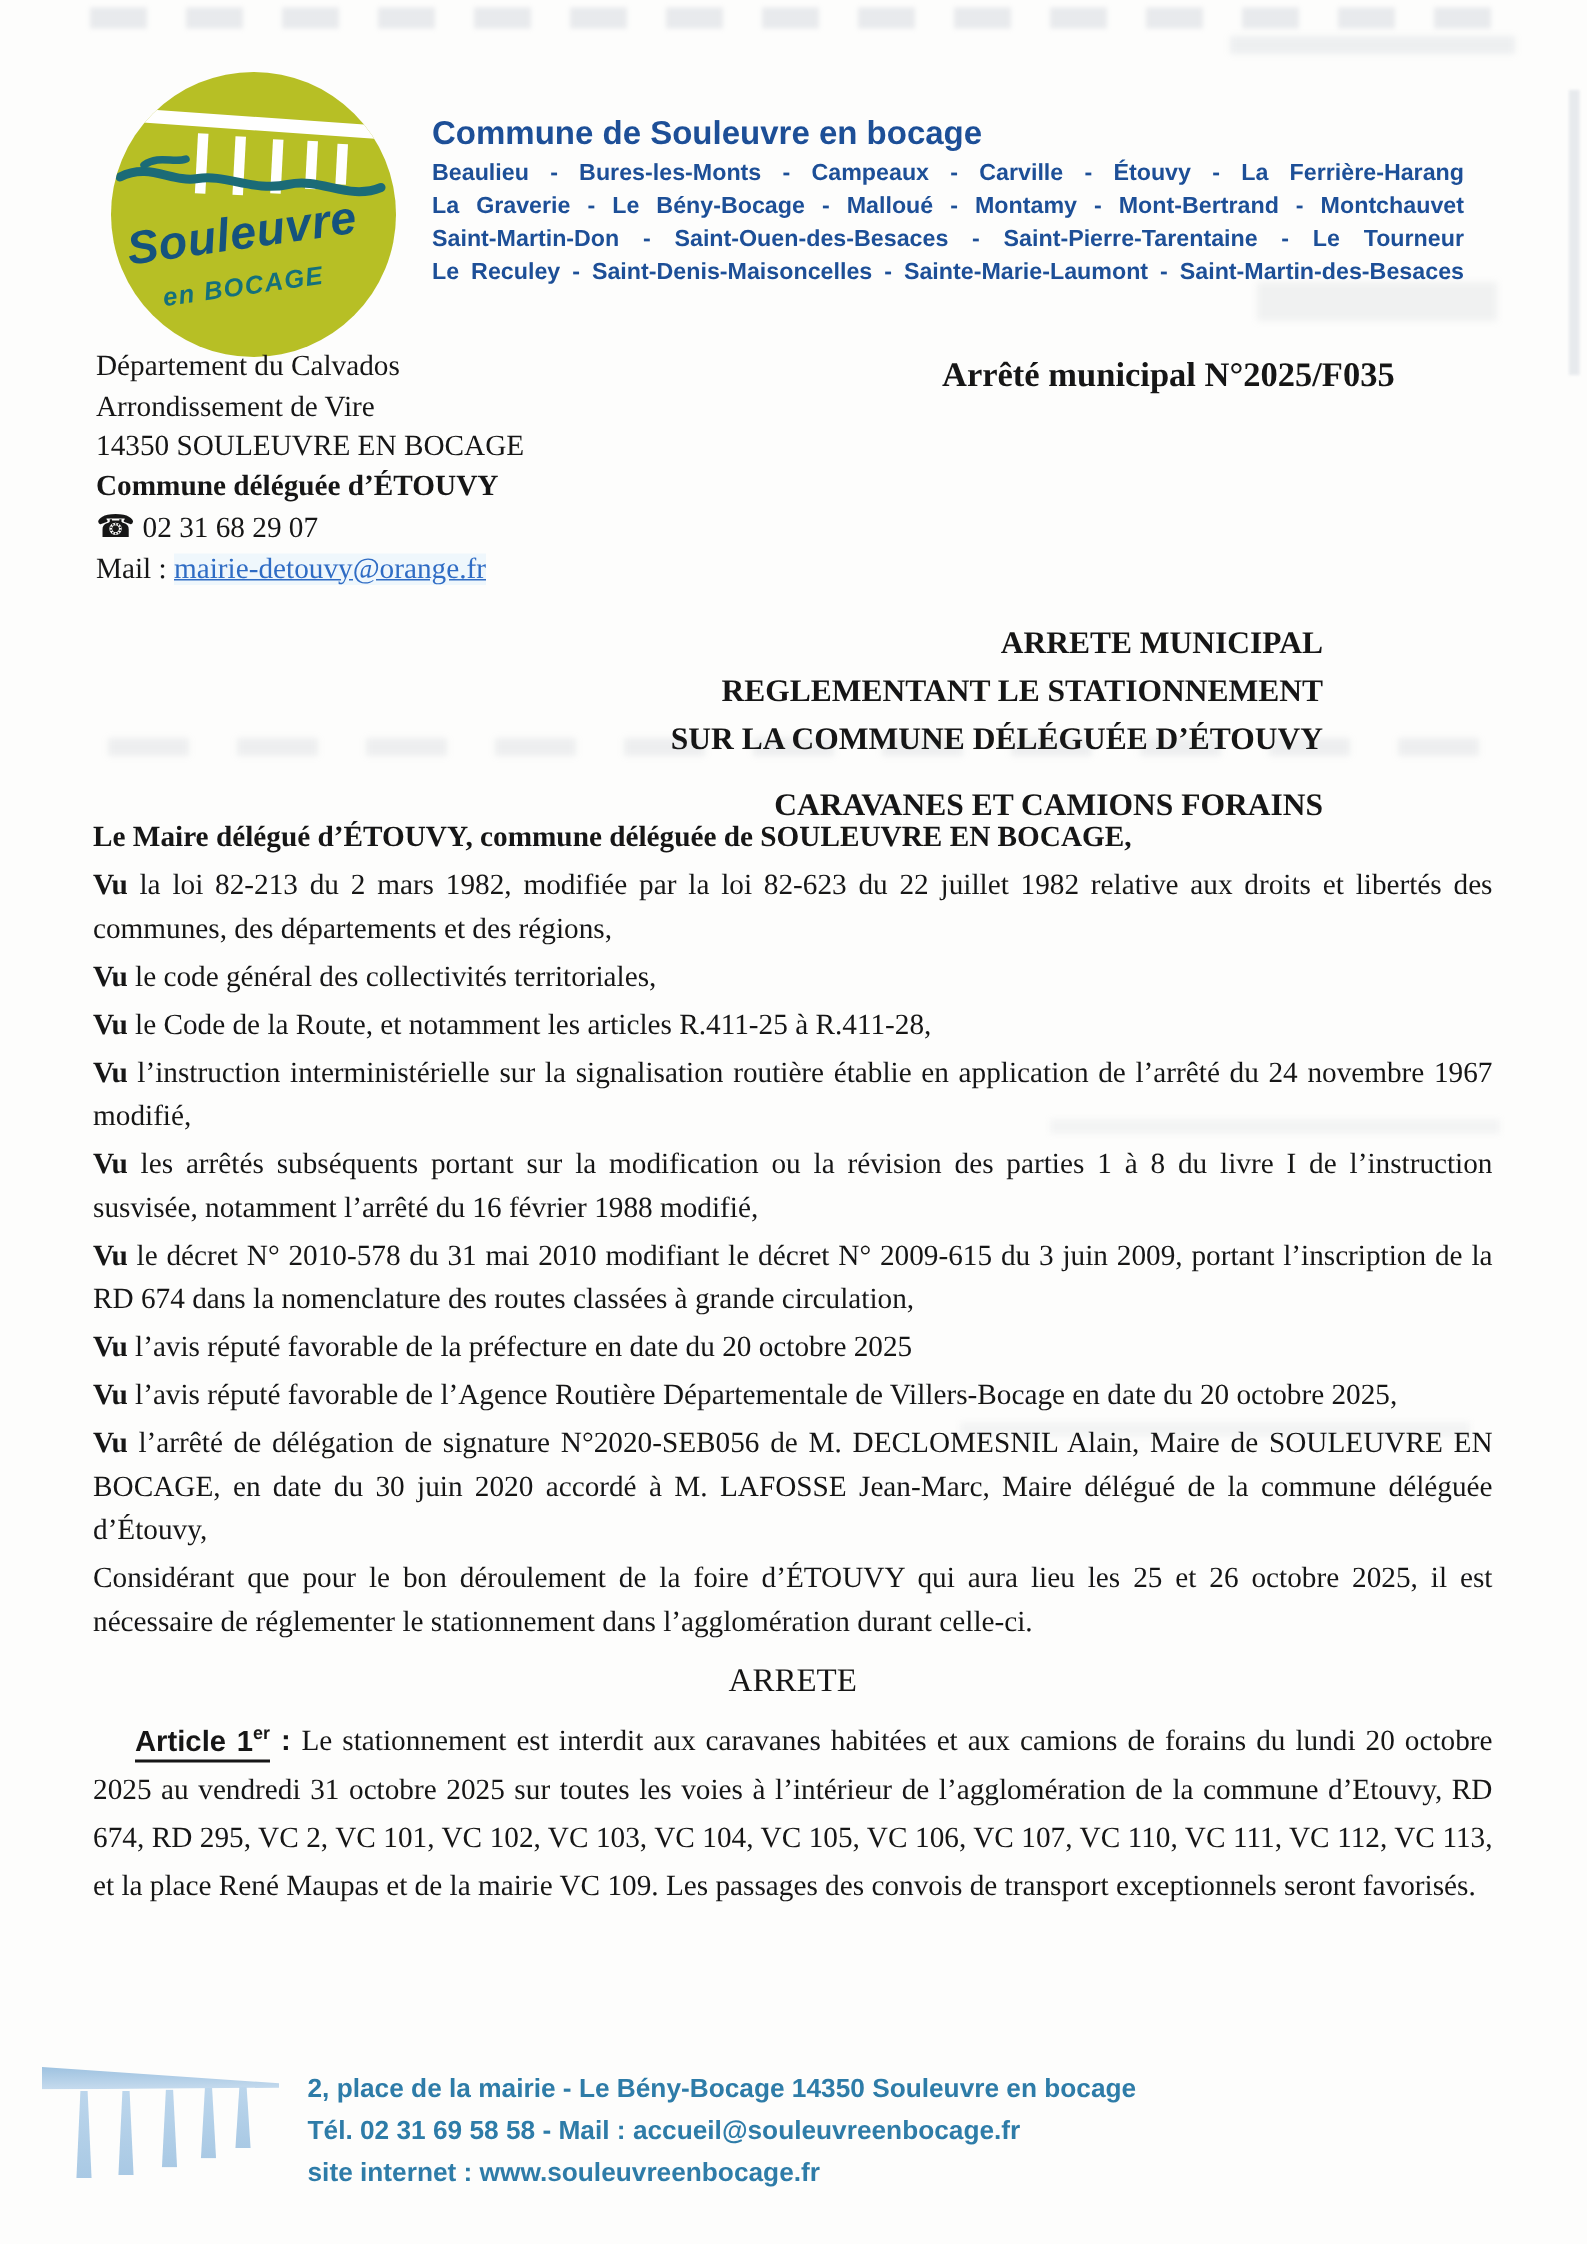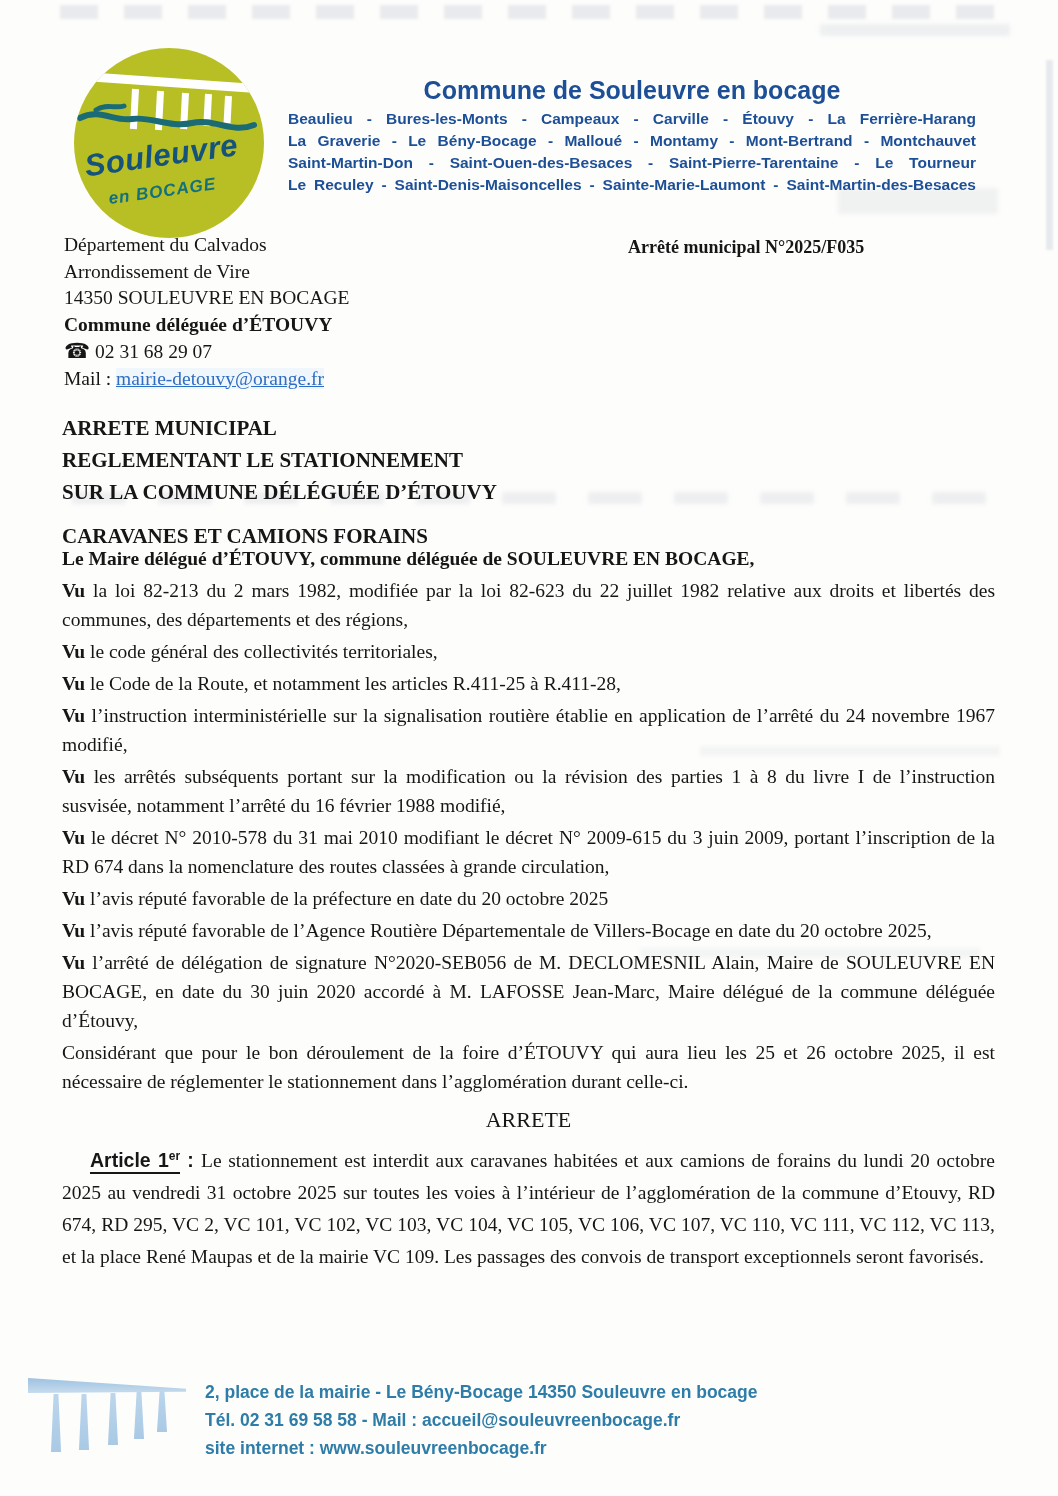--- a/index.html
+++ b/index.html
@@ -36,35 +36,35 @@
   .logo-name{position:absolute;left:10px;top:88px;width:180px;
     font-family:"Liberation Sans",sans-serif;font-weight:bold;font-style:italic;
     font-size:31px;color:#15537d;transform:rotate(-8deg);letter-spacing:.5px;}
   .logo-subname{position:absolute;left:34px;top:130px;width:160px;
     font-family:"Liberation Sans",sans-serif;font-weight:bold;font-style:italic;
     font-size:17px;color:#14707c;transform:rotate(-8deg);letter-spacing:1px;}
 
   
   .commune-header{position:absolute;left:288px;top:76px;width:688px;
     font-family:"Liberation Sans",sans-serif;color:#1d4f97;}
-  .commune-title{font-size:25px;font-weight:bold;text-align:center;margin-bottom:3px;}
+  .commune-title{font-size:22px;font-weight:bold;text-align:left;margin-bottom:3px;}
   .commune-line{font-size:15.5px;font-weight:bold;line-height:22px;
     text-align:justify;text-align-last:justify;}
 
   
   .meta-block{position:absolute;left:64px;top:232px;font-size:19.5px;line-height:26.5px;}
   .meta-line{white-space:nowrap;}
   .bold{font-weight:bold;}
   .phone-icon{font-size:21px;}
   .email-link{color:#2f6cc4;text-decoration:underline;text-decoration-color:#2f6cc4;
     background:rgba(120,200,255,.10);cursor:pointer;}
-  .arrete-number{position:absolute;left:628px;top:237px;font-size:18px;font-weight:bold;white-space:nowrap;}
+  .arrete-number{position:absolute;left:628px;top:237px;font-size:23px;font-weight:bold;white-space:nowrap;}
 
   
-  .title-block{position:absolute;left:62px;top:412px;width:820px;text-align:left;
+  .title-block{position:absolute;left:62px;top:412px;width:820px;text-align:right;
     font-weight:bold;font-size:21px;line-height:32px;}
   .doc-subtitle{margin-top:12px;font-weight:bold;font-size:21px;}
 
   
   .body-text{position:absolute;left:62px;top:544px;width:933px;
     font-size:19.5px;line-height:29px;text-align:justify;}
   .body-text p{margin:0 0 3px 0;}
   .intro{font-weight:bold;}
   .lead{font-weight:bold;}
   .arrete-heading{margin:9px 0 5px 0;text-align:center;font-weight:normal;font-size:22px;}

